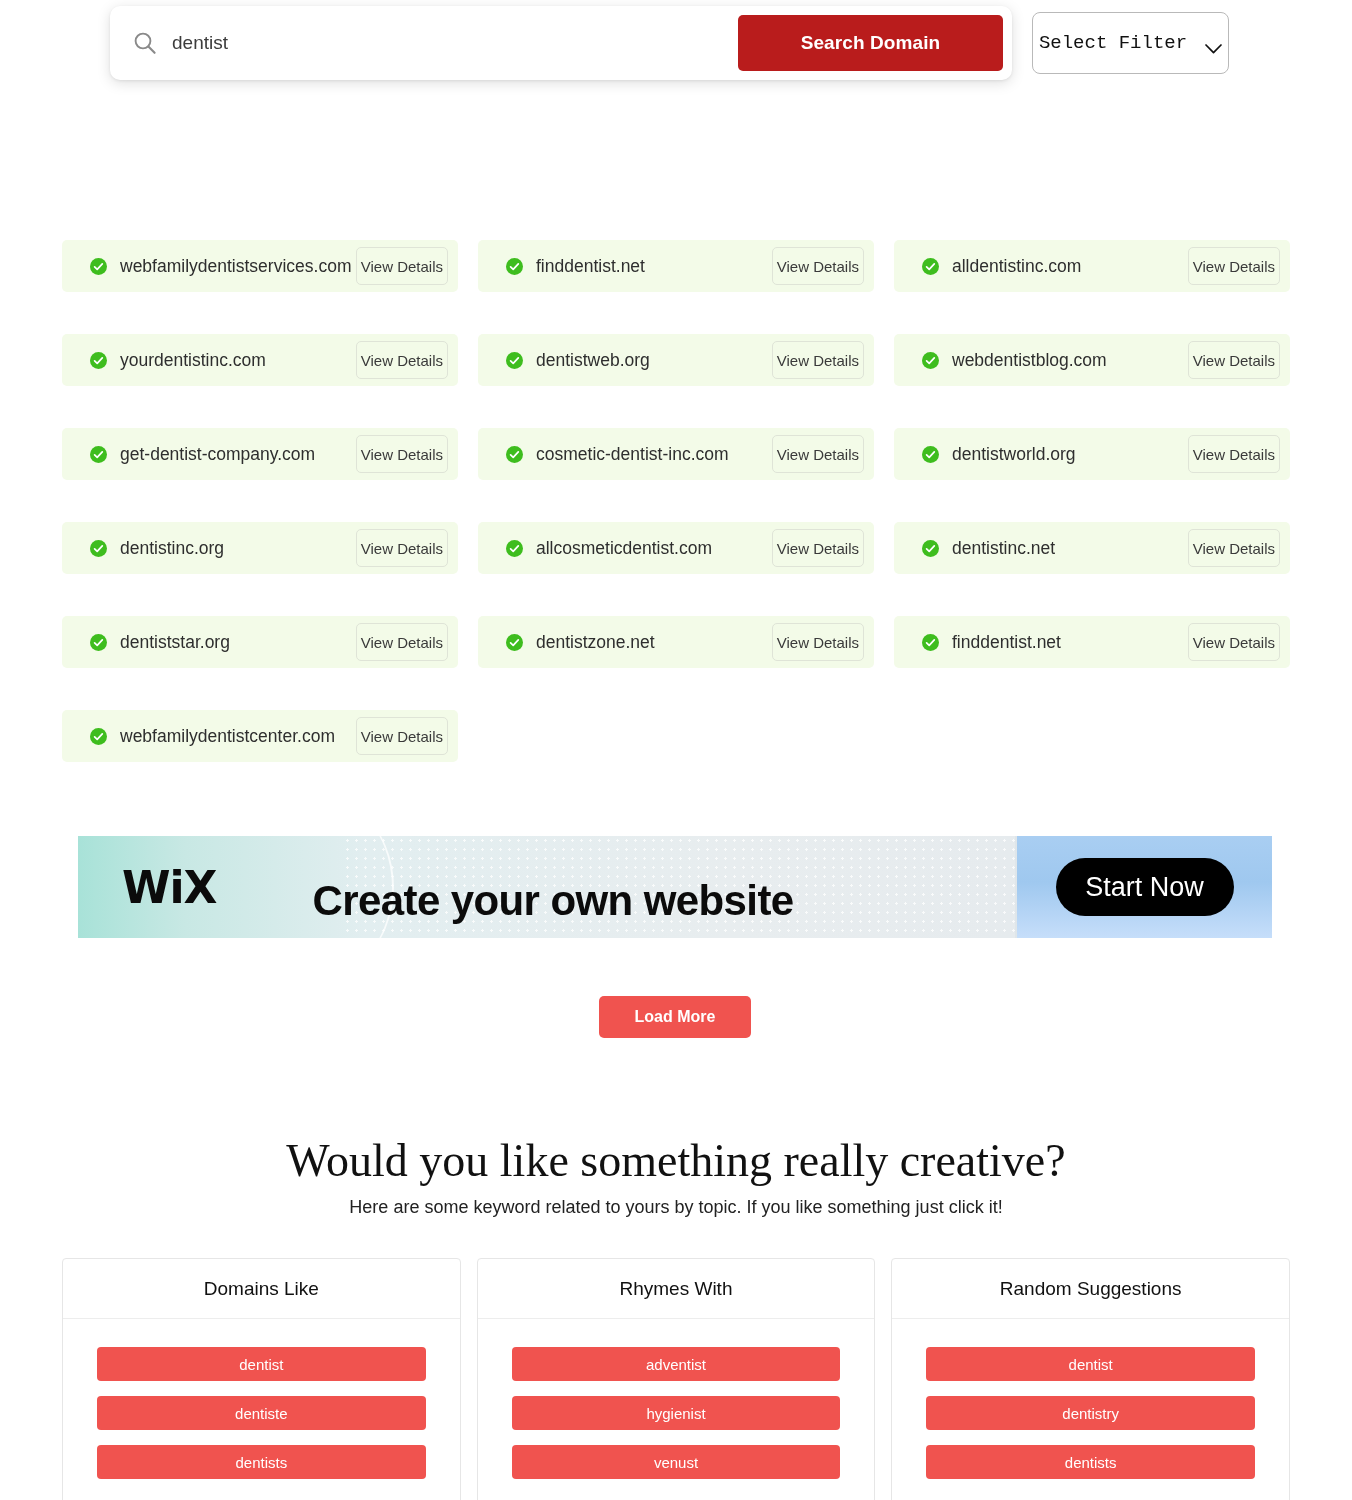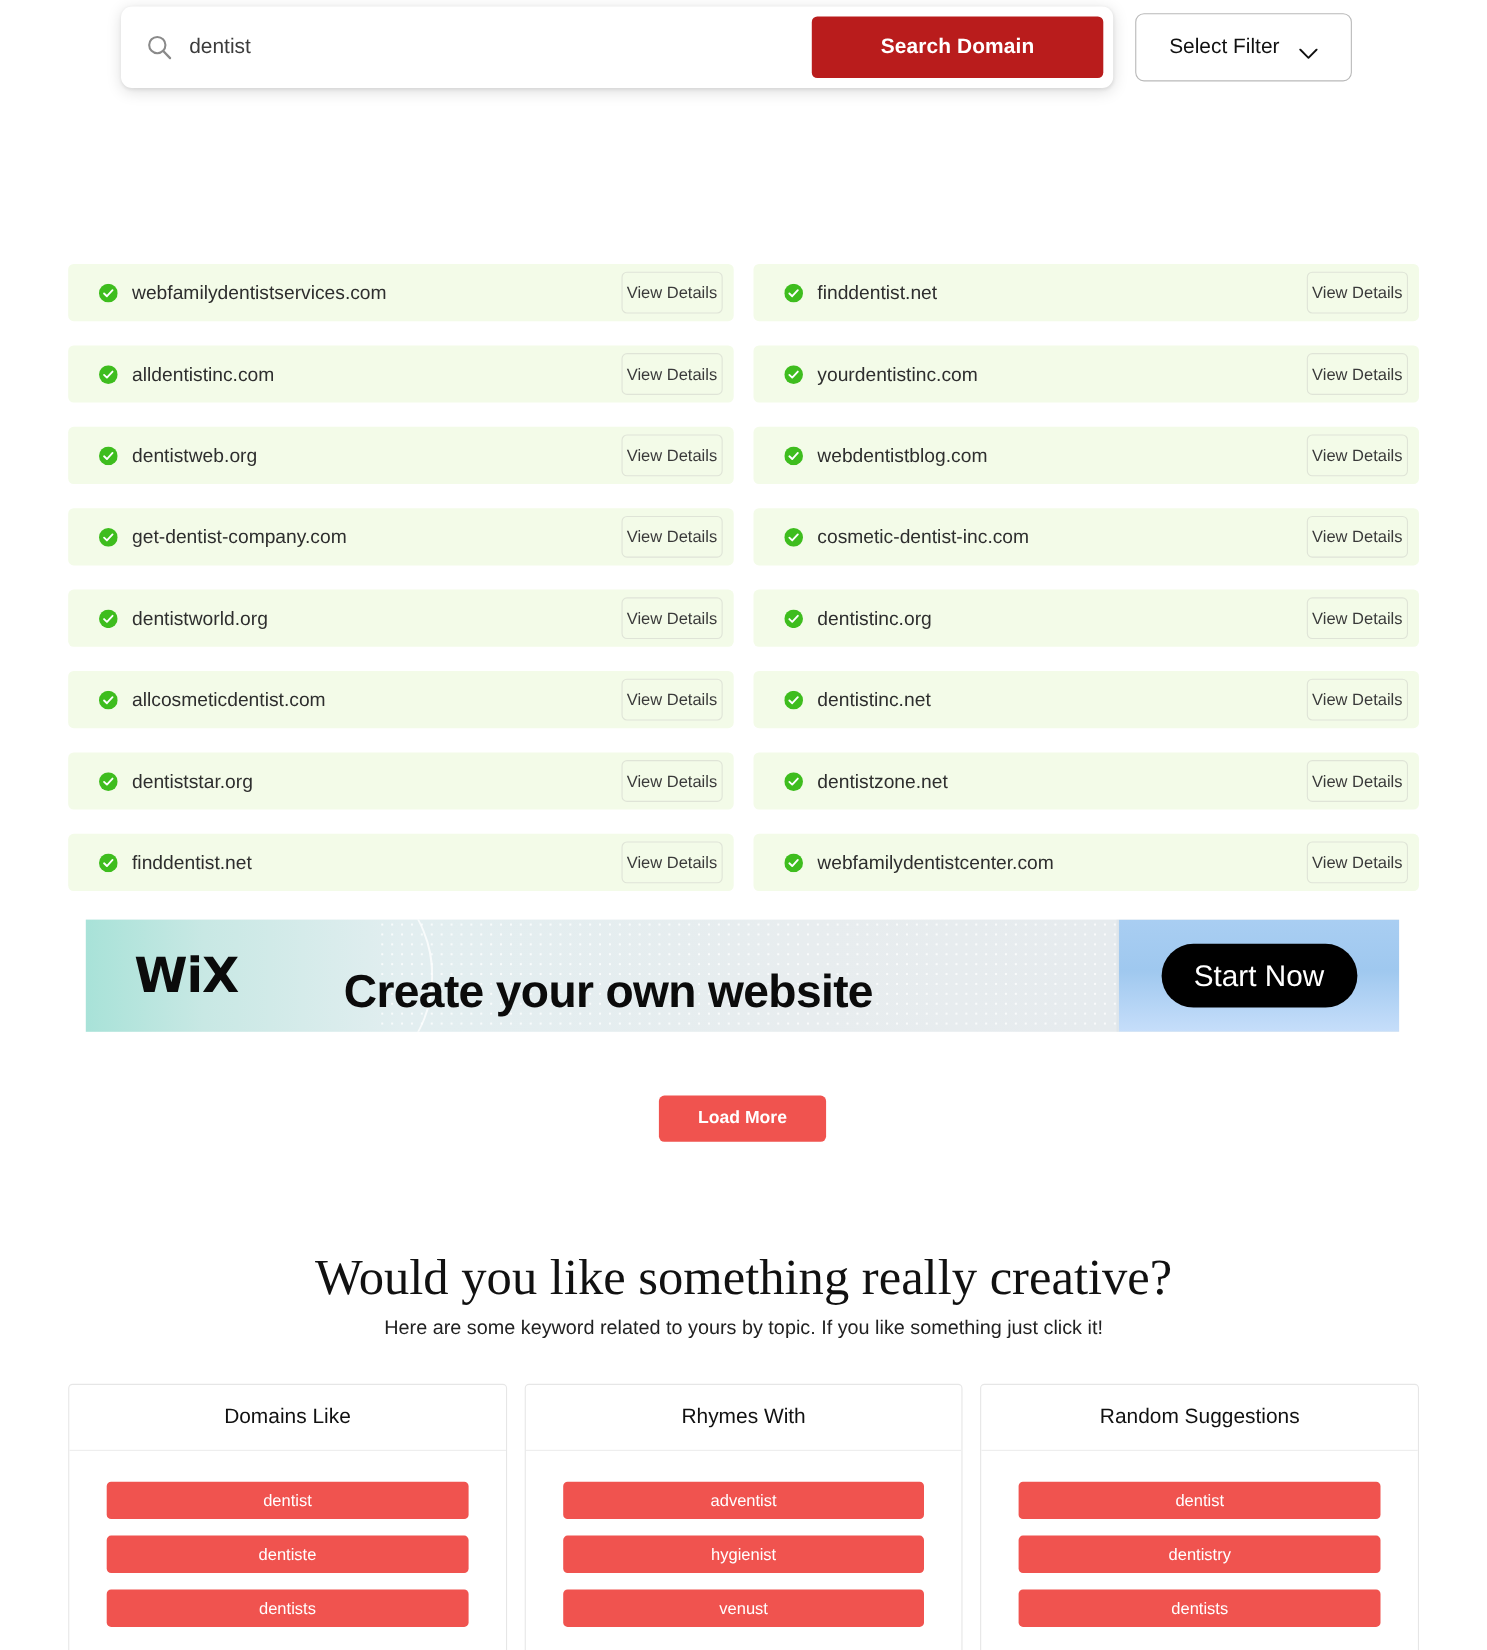--- a/index.html
+++ b/index.html
@@ -47,42 +47,43 @@
     cursor: pointer;
     letter-spacing: .1px;
   }
   .filter-btn {
     width: 197px; height: 62px;
     margin-top: 6px;
     background: #fff;
     border: 1px solid #b9b9b9;
     border-radius: 8px;
     display: flex; align-items: center; justify-content: center; gap: 18px;
-    font-size: 19px; color: #111; cursor: pointer;
+    font-size: 19px; color: #111; cursor: pointer; font-family: Liberation Mono, monospace;
   }
   .chev { width: 17px; height: 10px; display:block; }
 
   
   .main-title {
     position: absolute; top: 150px; left: 0; width: 1352px;
     text-align: center;
     font-family: "Liberation Serif", serif;
     font-size: 43px; color: #111; font-weight: normal;
     letter-spacing: .2px;
   }
   .main-title b { font-weight: bold; }
 
   
   .domain-grid {
     position: absolute; top: 240px; left: 62px;
     width: 1228px;
     display: grid;
-    grid-template-columns: 1fr 1fr;
+    grid-template-columns: 1fr 1fr 1fr;
     column-gap: 18px;
     row-gap: 0px;
+    gap: 20px;
   }
   .domain-row {
     height: 52px;
     background: #f3fbe8;
     border-radius: 5px;
     display: flex; align-items: center;
     padding: 0 10px 0 28px;
     margin-bottom: 22px;
     cursor: pointer;
   }

